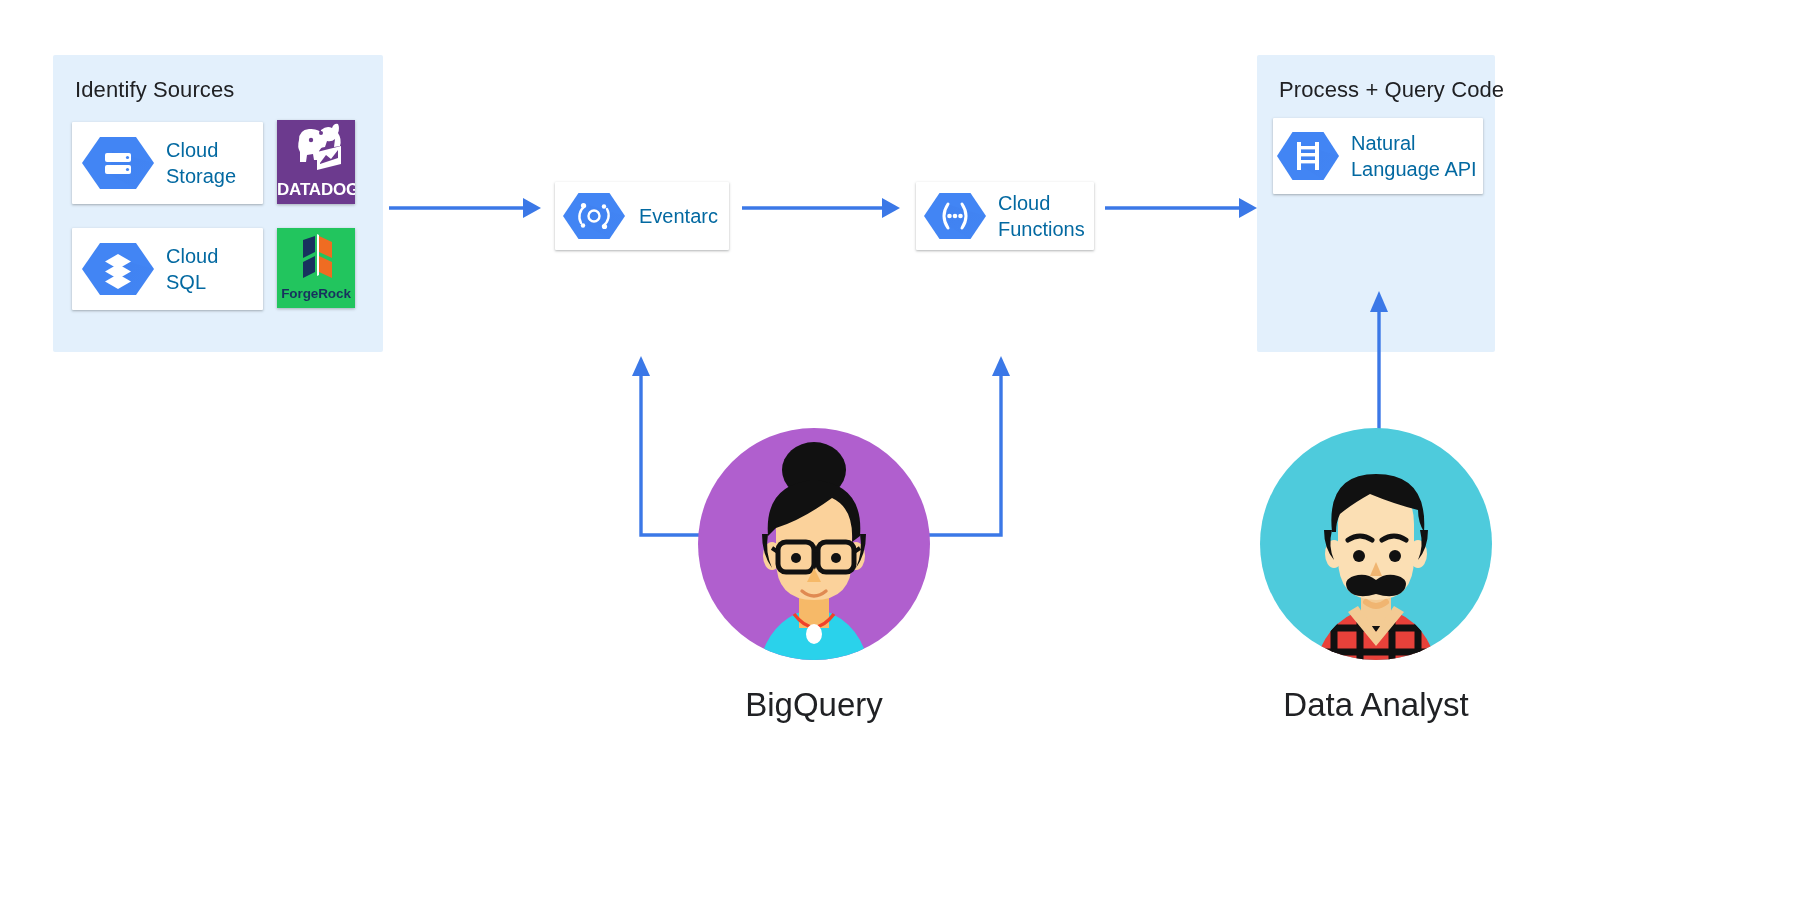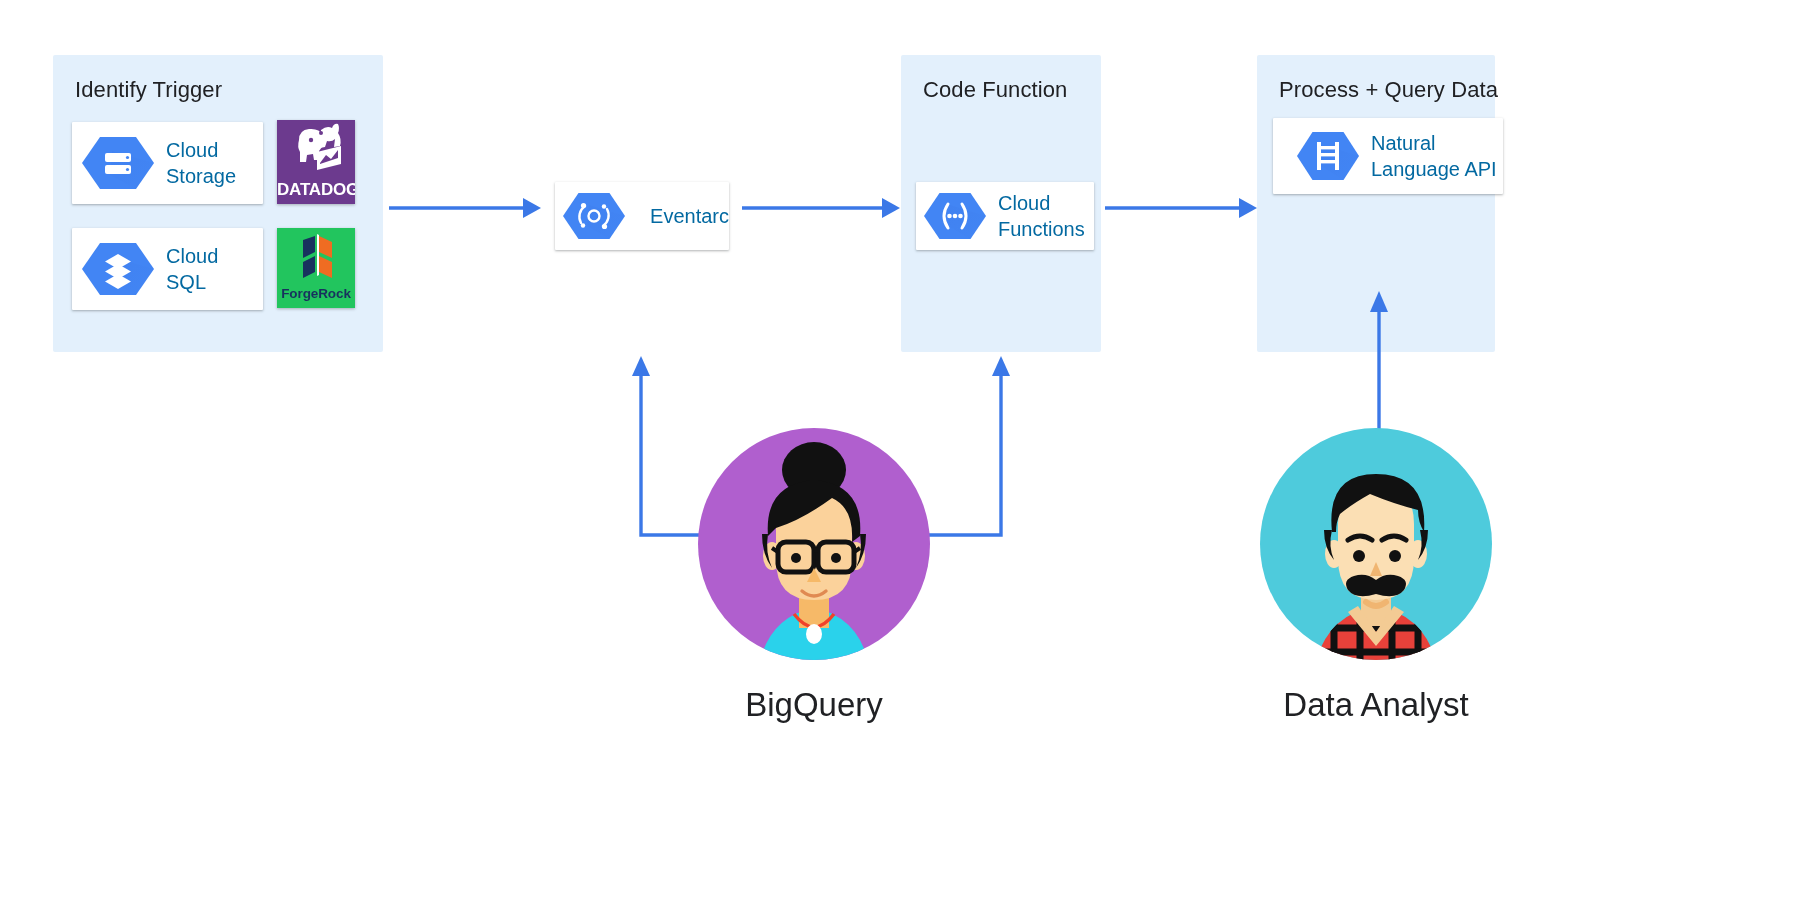--- a/index.html
+++ b/index.html
@@ -107,21 +107,21 @@
     color: #202124;
     white-space: nowrap;
   }
 </style>
 </head>
 <body>
 
 <div id="stage">
 
   <div class="panel" style="left:53px; top:55px; width:330px; height:297px;">
-    <div class="panel-title">Identify Trigger</div>
+    <div class="panel-title">Identify Sources</div>
   </div>
 
   <div class="card" style="left:72px; top:122px; width:181px; height:82px; padding-left:10px;">
     <div class="hexwrap" style="width:72px;height:64px;">
       <svg width="72" height="64" viewBox="0 0 72 64">
         <defs>
           <linearGradient id="shadeA" x1="0" y1="0" x2="1" y2="1">
             <stop offset="0" stop-color="#3b78e7" stop-opacity="0.25"></stop>
             <stop offset="1" stop-color="#3b78e7" stop-opacity="0"></stop>
           </linearGradient>
@@ -175,21 +175,21 @@
       <polygon points="26,8 38,4 38,20 26,26" fill="#18315e"></polygon>
       <polygon points="26,30 38,24 38,40 26,46" fill="#18315e"></polygon>
       <polygon points="42,4 55,10 55,26 42,20" fill="#ef6c22"></polygon>
       <polygon points="42,24 55,30 55,46 42,40" fill="#ef6c22"></polygon>
       <polygon points="40,2 42,3 42,43 40,44" fill="#ffffff"></polygon>
     </svg>
     <div class="fr-word">ForgeRock</div>
   </div>
 
 
-  <div class="card" style="left:555px; top:182px; width:166px; height:68px; padding-left:8px;justify-content:space-between;">
+  <div class="card" style="left:555px; top:182px; width:166px; height:68px; padding-left:8px;">
     <div class="hexwrap" style="width:62px;height:56px;">
       <svg width="62" height="56" viewBox="0 0 62 56">
         <defs>
           <linearGradient id="shadeC" x1="0" y1="0" x2="1" y2="1">
             <stop offset="0" stop-color="#3b78e7" stop-opacity="0.25"></stop>
             <stop offset="1" stop-color="#3b78e7" stop-opacity="0"></stop>
           </linearGradient>
         </defs>
         <polygon points="15.5,5 46.5,5 62,28 46.5,51 15.5,51 0,28" fill="#4285f4"></polygon>
         <polygon points="26,17 62,28 46.5,51 24,38" fill="url(#shadeC)"></polygon>
@@ -198,23 +198,20 @@
         <circle cx="31" cy="28" r="5.5" fill="none" stroke="#ffffff" stroke-width="2.4"></circle>
         <circle cx="20.5" cy="17.5" r="2.6" fill="#ffffff"></circle>
         <circle cx="41.5" cy="38.5" r="2.6" fill="#ffffff"></circle>
         <circle cx="41" cy="18.5" r="2.2" fill="#ffffff"></circle>
         <circle cx="20" cy="37.5" r="2.2" fill="#ffffff"></circle>
       </svg>
     </div>
     <div class="card-label" style="margin-left:14px;">Eventarc</div>
   </div>
 
-  <div class="panel" style="left:901px; top:55px; width:200px; height:297px;">
-    <div class="panel-title">Code Function</div>
-  </div>
 
   <div class="card" style="left:916px; top:182px; width:170px; height:68px; padding-left:8px;">
     <div class="hexwrap" style="width:62px;height:56px;">
       <svg width="62" height="56" viewBox="0 0 62 56">
         <defs>
           <linearGradient id="shadeD" x1="0" y1="0" x2="1" y2="1">
             <stop offset="0" stop-color="#3b78e7" stop-opacity="0.25"></stop>
             <stop offset="1" stop-color="#3b78e7" stop-opacity="0"></stop>
           </linearGradient>
         </defs>
@@ -225,24 +222,24 @@
         <circle cx="25.5" cy="28" r="2.3" fill="#ffffff"></circle>
         <circle cx="31" cy="28" r="2.3" fill="#ffffff"></circle>
         <circle cx="36.5" cy="28" r="2.3" fill="#ffffff"></circle>
       </svg>
     </div>
     <div class="card-label" style="margin-left:12px;">Cloud
 Functions</div>
   </div>
 
   <div class="panel" style="left:1257px; top:55px; width:238px; height:297px;">
-    <div class="panel-title">Process + Query Data</div>
-  </div>
-
-  <div class="card" style="left:1273px; top:118px; width:206px; height:76px; padding-left:24px;">
+    <div class="panel-title">Process + Query Code</div>
+  </div>
+
+  <div class="card" style="left:1273px; top:118px; width:206px; height:76px; padding-left:4px;">
     <div class="hexwrap" style="width:62px;height:58px;">
       <svg width="62" height="58" viewBox="0 0 62 58">
         <defs>
           <linearGradient id="shadeE" x1="0" y1="0" x2="1" y2="1">
             <stop offset="0" stop-color="#3b78e7" stop-opacity="0.25"></stop>
             <stop offset="1" stop-color="#3b78e7" stop-opacity="0"></stop>
           </linearGradient>
         </defs>
         <polygon points="15.5,5 46.5,5 62,29 46.5,53 15.5,53 0,29" fill="#4285f4"></polygon>
         <polygon points="26,18 62,29 46.5,53 24,39" fill="url(#shadeE)"></polygon>

